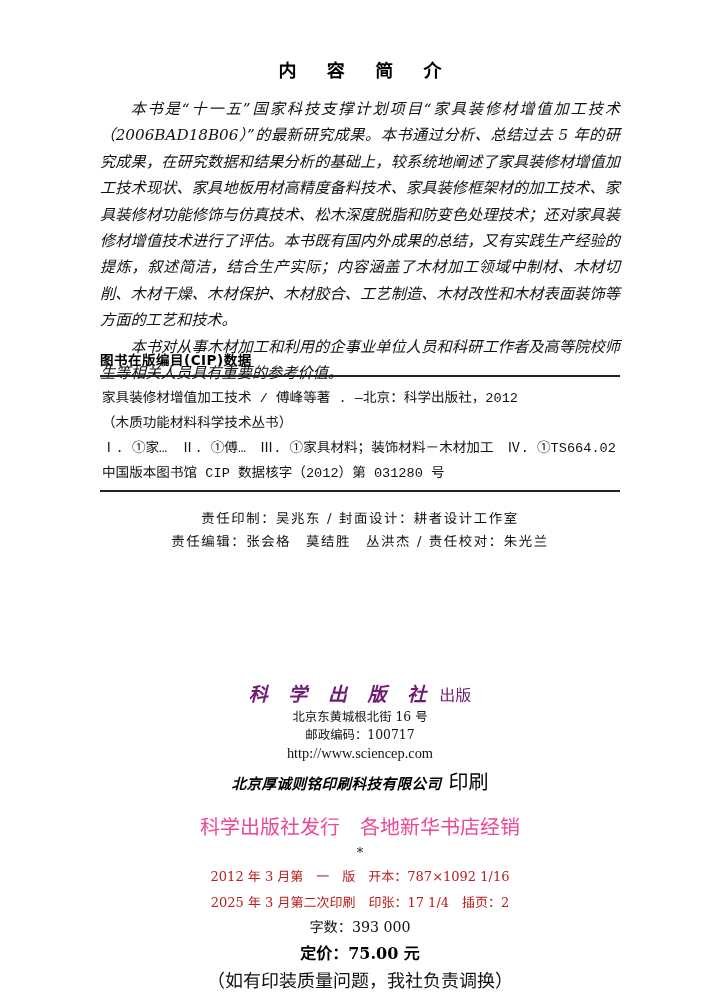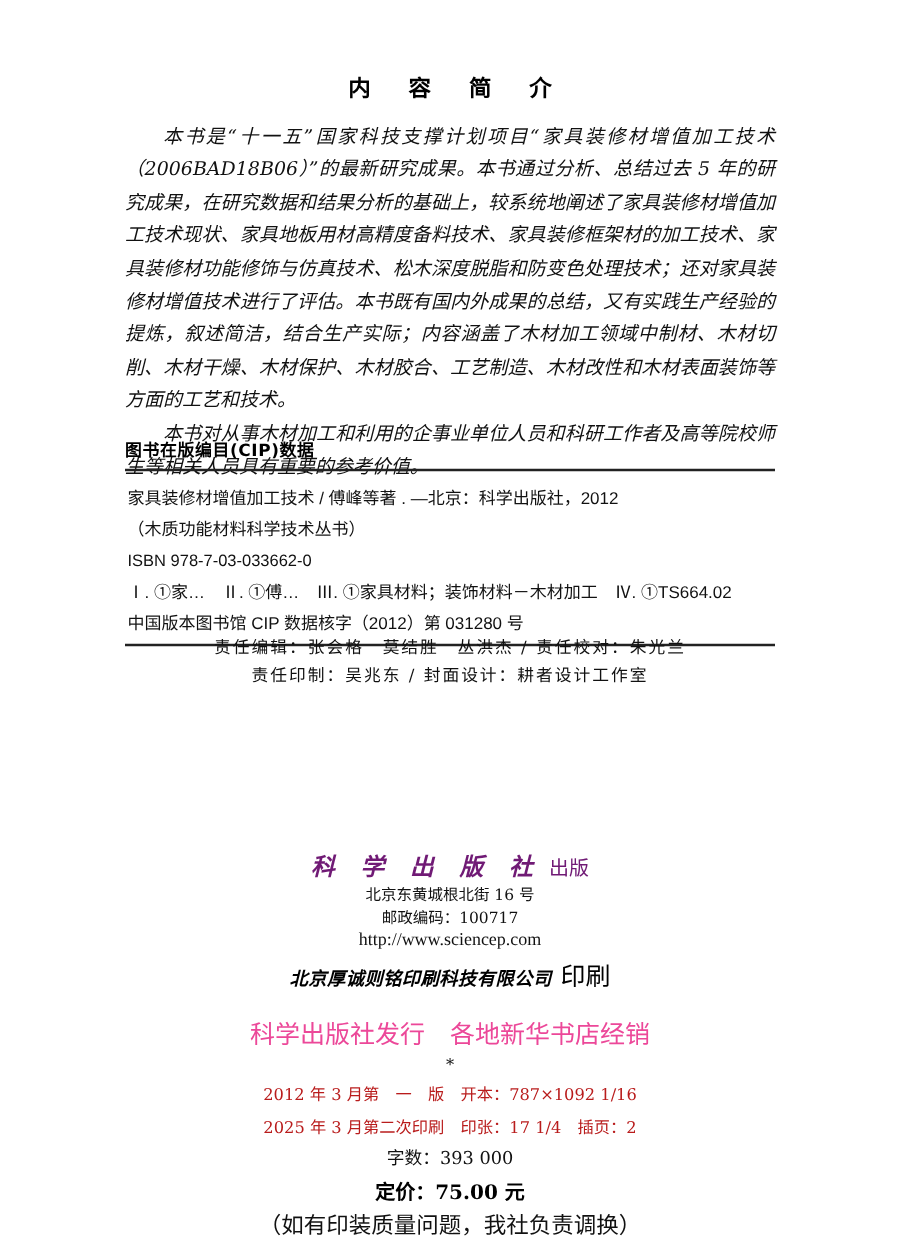--- a/index.html
+++ b/index.html
@@ -78,21 +78,21 @@
     margin: 0;
     width: 520px;
   }
   .rule-bottom {
     border-top: 2px solid #222;
   }
   .cip-lines {
     padding: 9px 0 4px 2px;
   }
   .cip-line {
-    font-family: Liberation Sans, sans-serif;
+    font-family: Liberation Mono, monospace;
     font-size: 13.6px;
     line-height: 25px;
     white-space: nowrap;
     color: #111;
   }
   .cip-line.small-latin {
     font-size: 13.2px;
   }
 
   
@@ -223,30 +223,29 @@
     <p class="summary-para">本书是“十一五”国家科技支撑计划项目“家具装修材增值加工技术（2006BAD18B06）”的最新研究成果。本书通过分析、总结过去 5 年的研究成果，在研究数据和结果分析的基础上，较系统地阐述了家具装修材增值加工技术现状、家具地板用材高精度备料技术、家具装修框架材的加工技术、家具装修材功能修饰与仿真技术、松木深度脱脂和防变色处理技术；还对家具装修材增值技术进行了评估。本书既有国内外成果的总结，又有实践生产经验的提炼，叙述简洁，结合生产实际；内容涵盖了木材加工领域中制材、木材切削、木材干燥、木材保护、木材胶合、工艺制造、木材改性和木材表面装饰等方面的工艺和技术。</p>
     <p class="summary-para">本书对从事木材加工和利用的企事业单位人员和科研工作者及高等院校师生等相关人员具有重要的参考价值。</p>
   </section>
 
   <section class="cip-block">
     <div class="cip-heading">图书在版编目(CIP)数据</div>
     <hr class="rule">
     <div class="cip-lines">
       <div class="cip-line">家具装修材增值加工技术 / 傅峰等著 . —北京：科学出版社，2012</div>
       <div class="cip-line">（木质功能材料科学技术丛书）</div>
-      <div class="cip-line small-latin">ISBN 978-7-03-033662-0</div>
       <div class="cip-line">Ⅰ. ①家…　Ⅱ. ①傅…　Ⅲ. ①家具材料；装饰材料－木材加工　Ⅳ. ①TS664.02</div>
       <div class="cip-line">中国版本图书馆 CIP 数据核字（2012）第 031280 号</div>
     </div>
     <hr class="rule rule-bottom">
   </section>
 
   <section class="credits">
+    <div class="credit-line">责任印制：吴兆东 / 封面设计：耕者设计工作室</div>
     <div class="credit-line">责任编辑：张会格　莫结胜　丛洪杰 / 责任校对：朱光兰</div>
-    <div class="credit-line">责任印制：吴兆东 / 封面设计：耕者设计工作室</div>
   </section>
 
   <section class="colophon">
 
     <div class="pub-logo-line">
       <span class="pub-logo">科 学 出 版 社</span><span class="pub-logo-suffix">出版</span>
     </div>
 
     <div class="pub-addr">北京东黄城根北街 16 号</div>
     <div class="pub-addr">邮政编码：100717</div>

